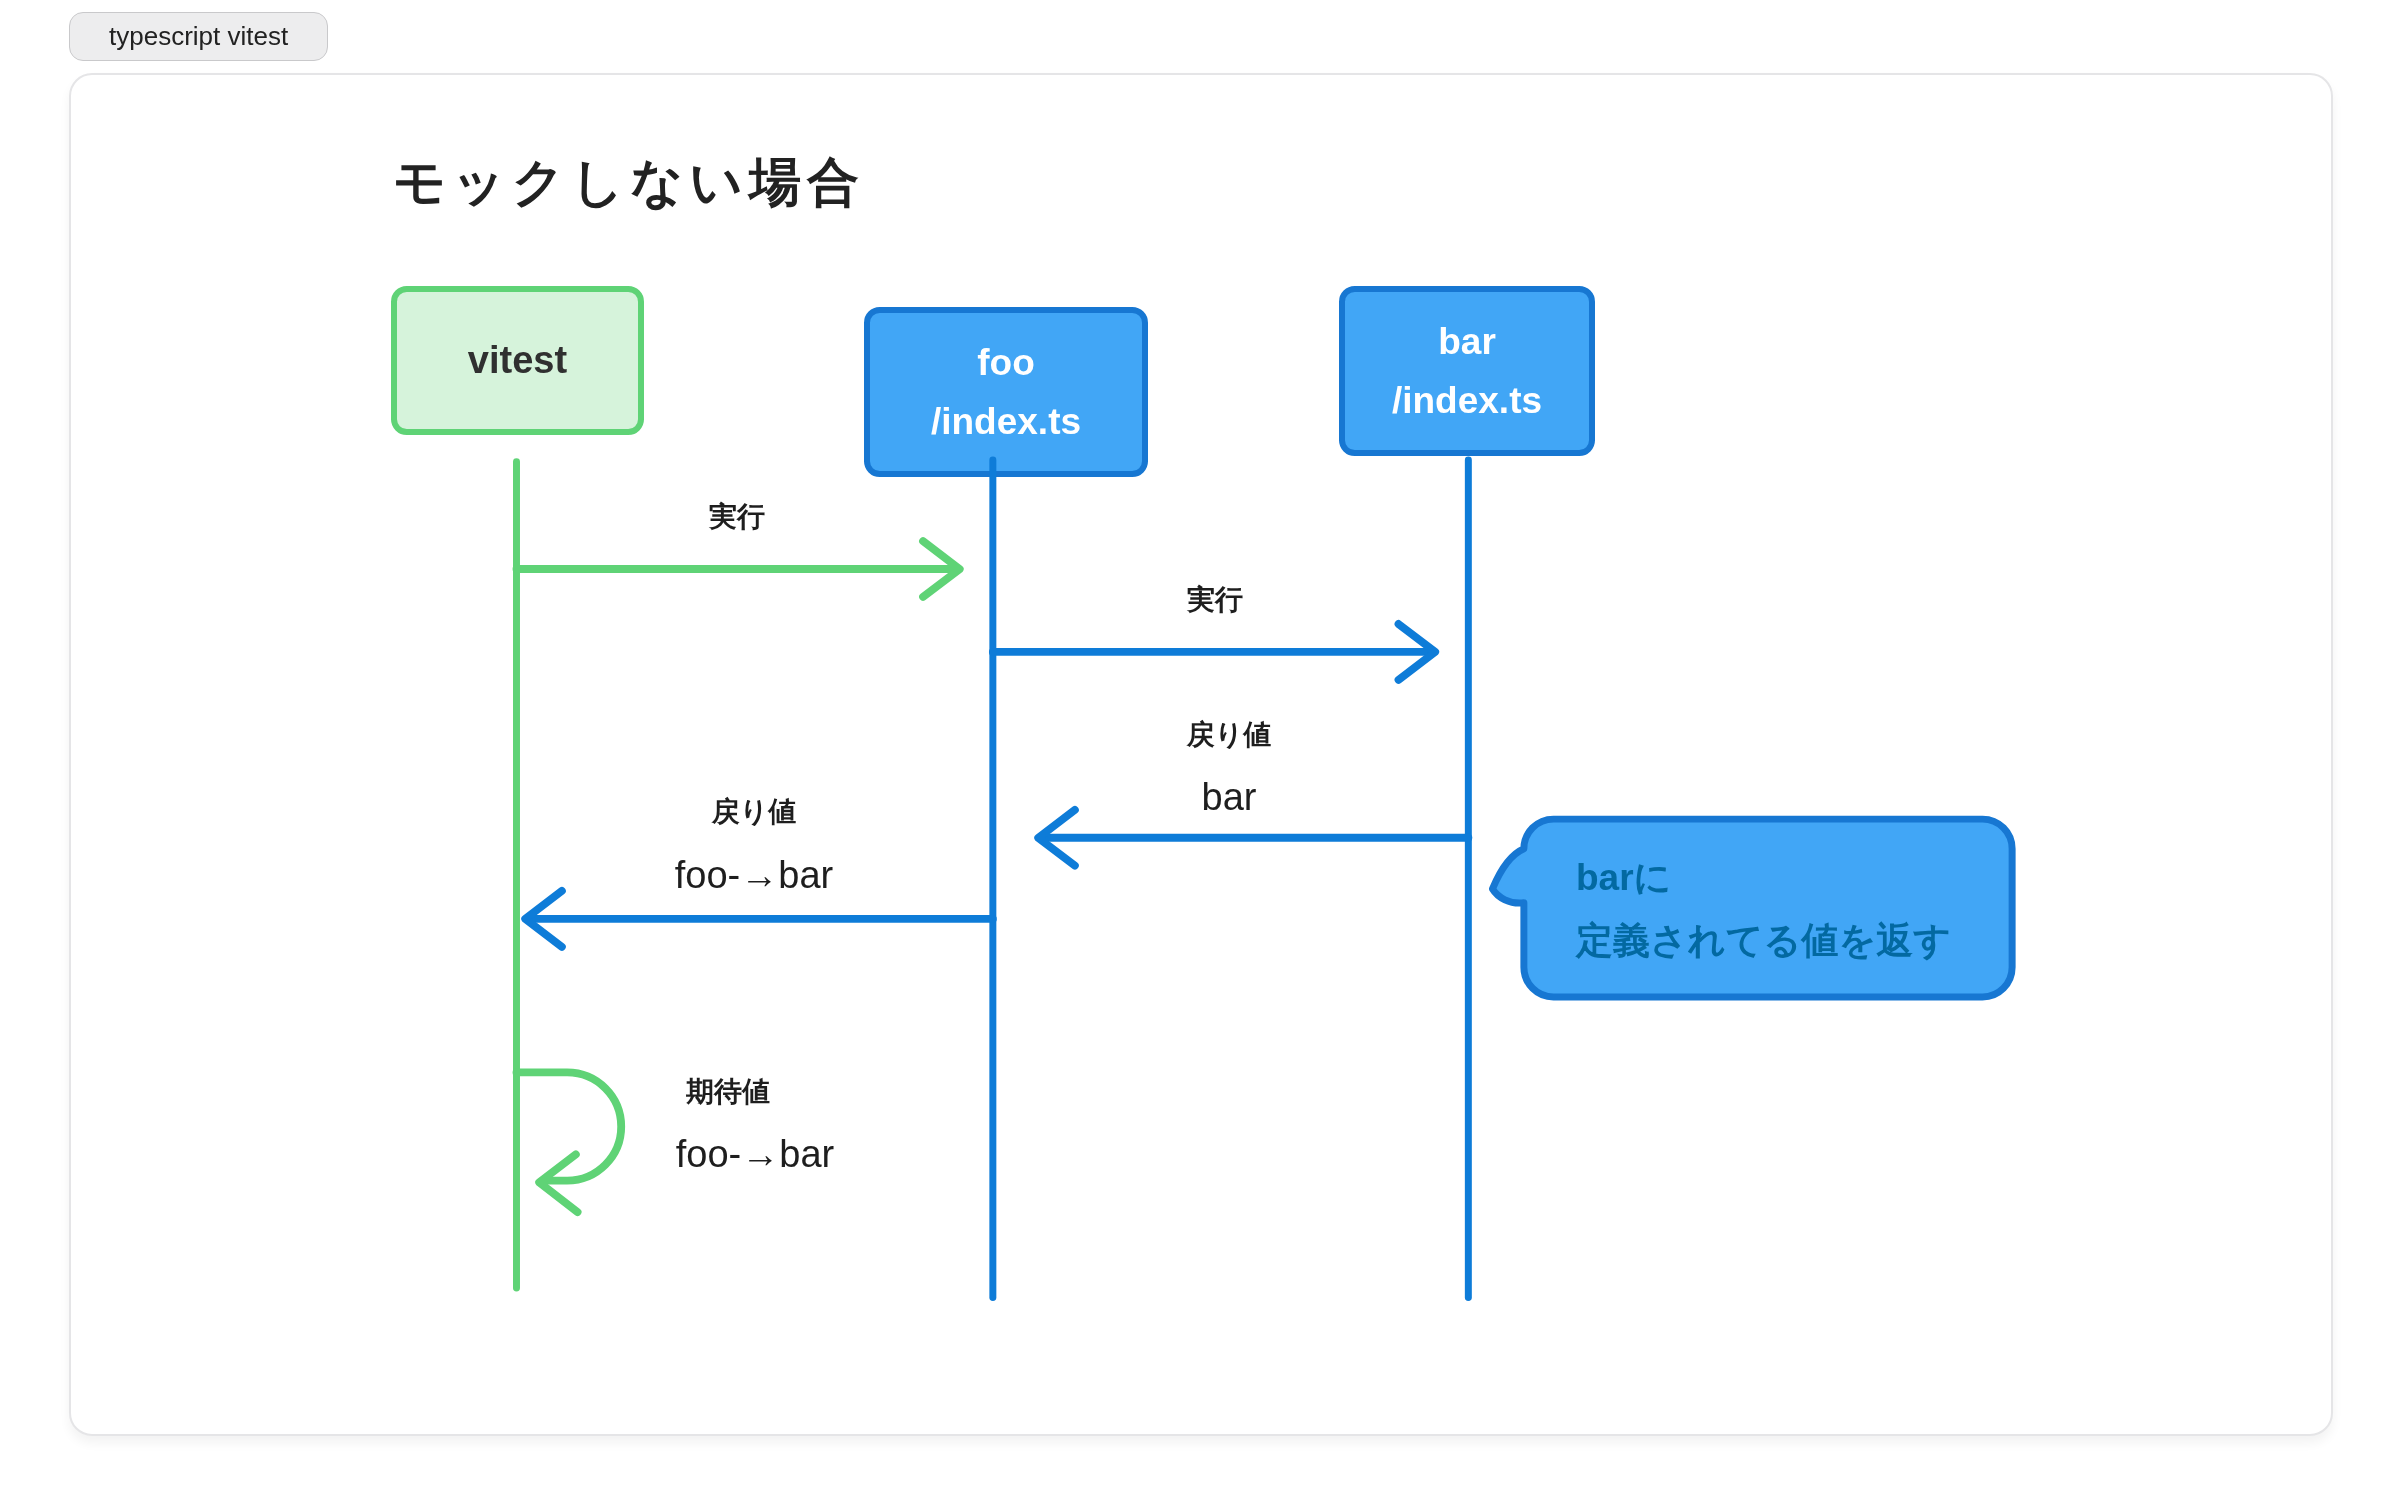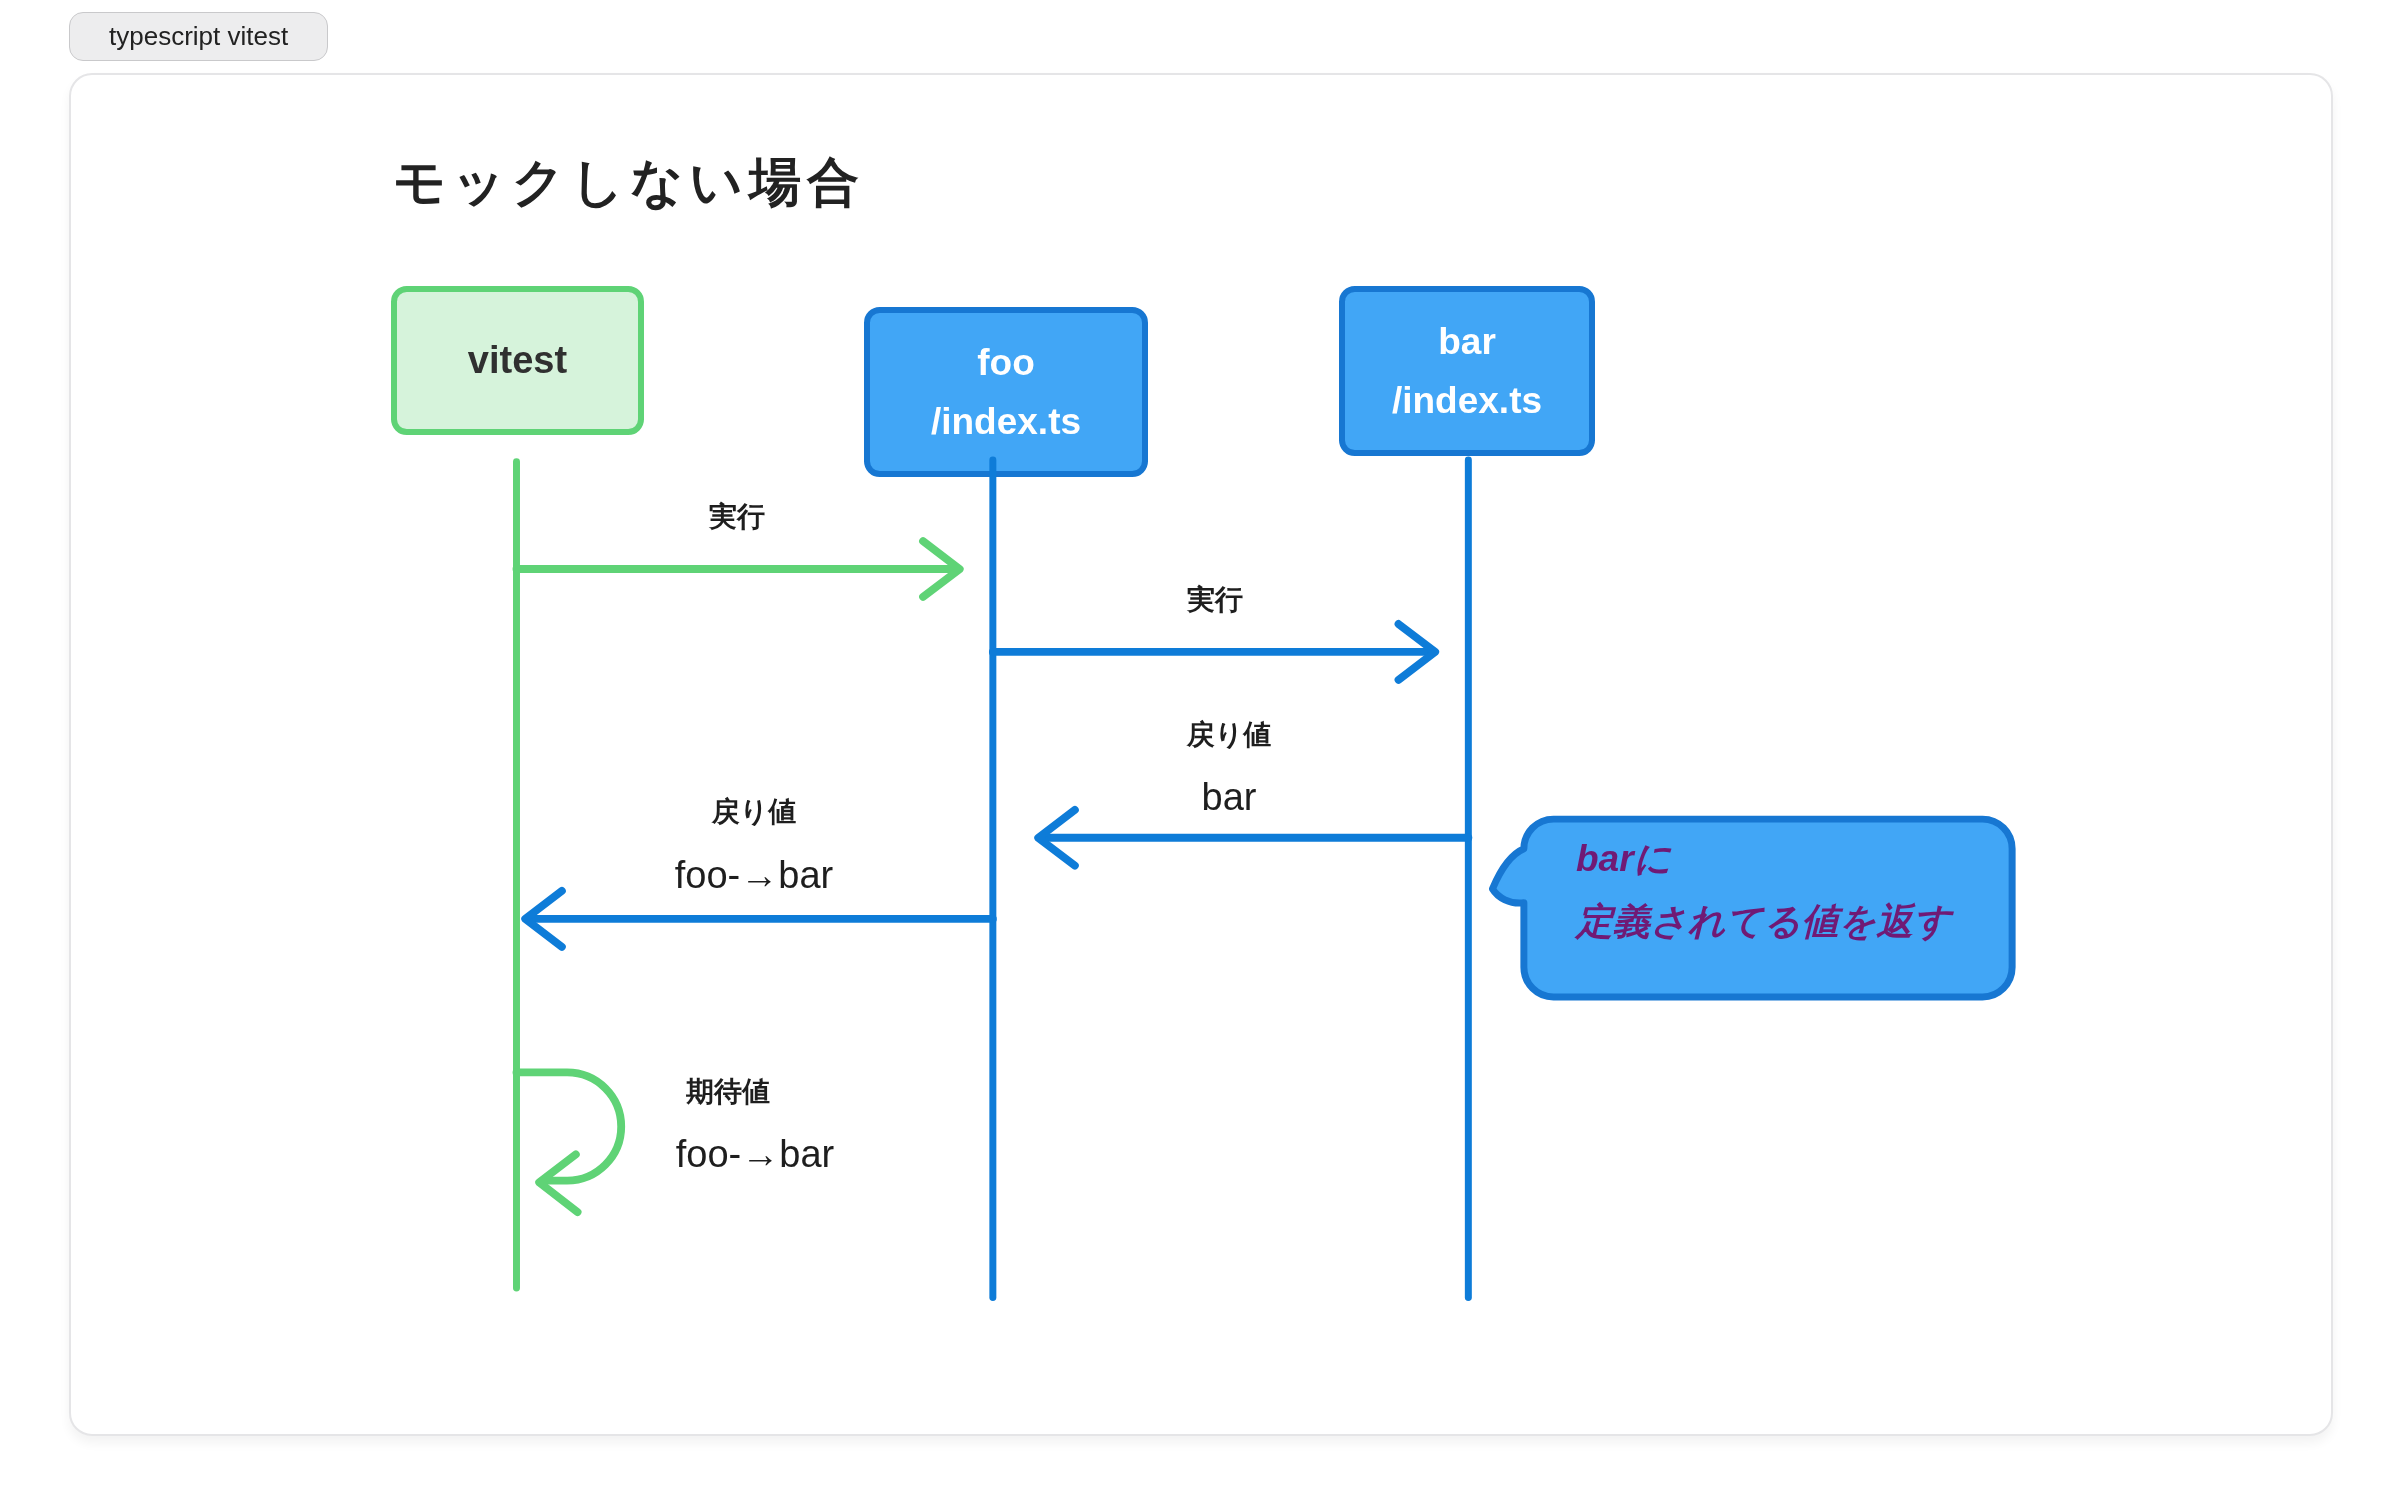--- a/index.html
+++ b/index.html
@@ -37,22 +37,22 @@
   .actor-bar{left:1339px; top:286px; width:256px; height:170px;}
 
   svg.overlay{position:absolute; left:0; top:0; width:2401px; height:1508px;}
 
   .msg-label{position:absolute; transform:translate(-50%,-50%);
     font-size:28px; font-weight:700; color:#1e1e1e; white-space:nowrap;}
   .msg-sub{position:absolute; transform:translate(-50%,-50%);
     font-size:38px; font-weight:400; color:#1e1e1e; white-space:nowrap;}
 
   .note-svg{position:absolute; left:1489px; top:812px; width:558px; height:227px;}
-  .note-text{position:absolute; left:1576px; top:827px; font-size:37px;
-    font-weight:700; color:#701a75; line-height:63px; white-space:nowrap;font-style:italic;}
+  .note-text{position:absolute; left:1576px; top:846px; font-size:37px;
+    font-weight:700; color:#0369a1; line-height:63px; white-space:nowrap;}
 </style>
 </head>
 <body>
 
 <div class="page">
 
   <div class="tag">
     <span>typescript vitest</span>
   </div>
 

